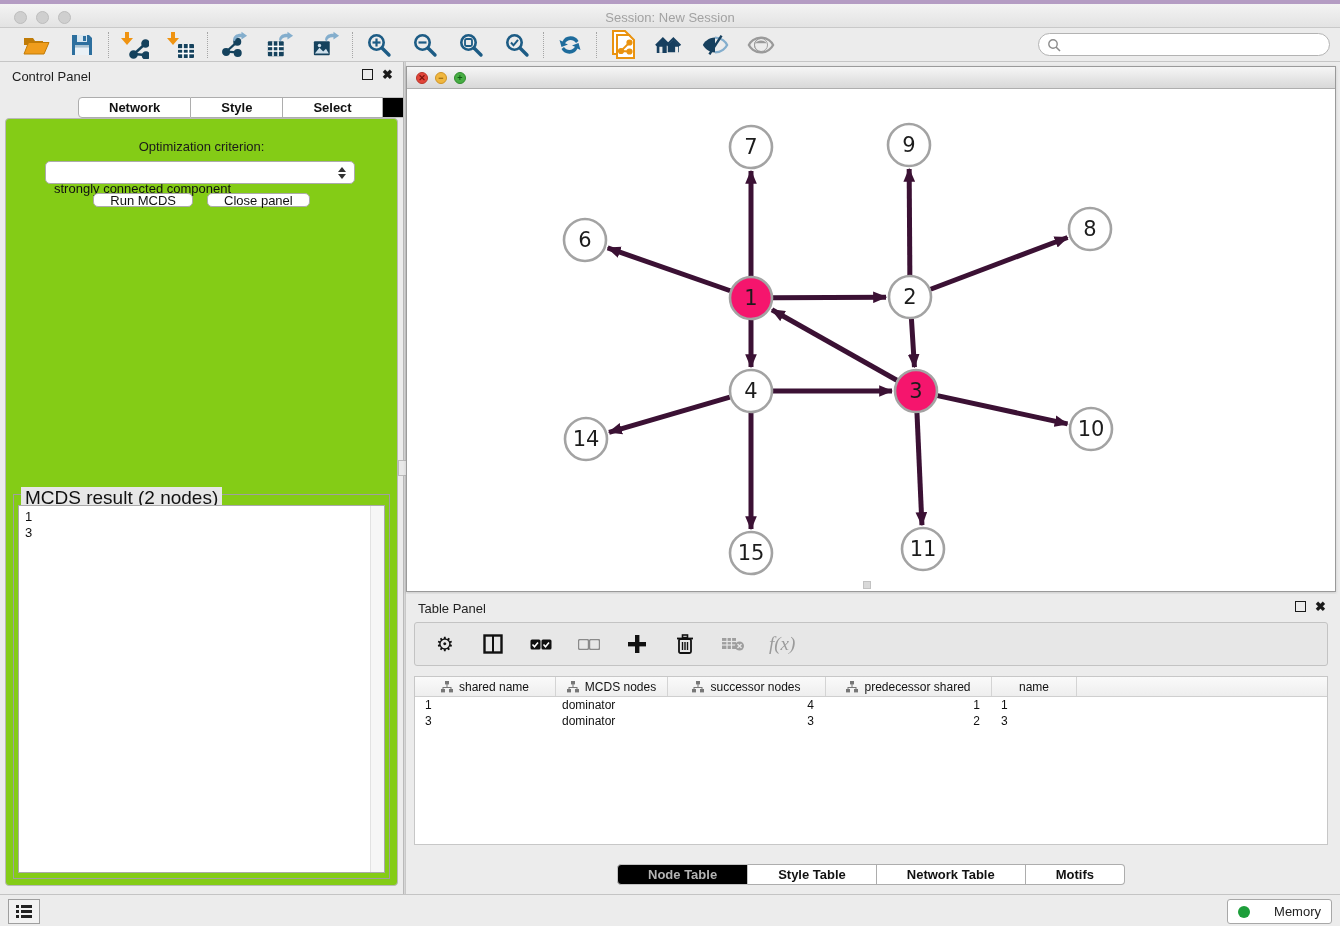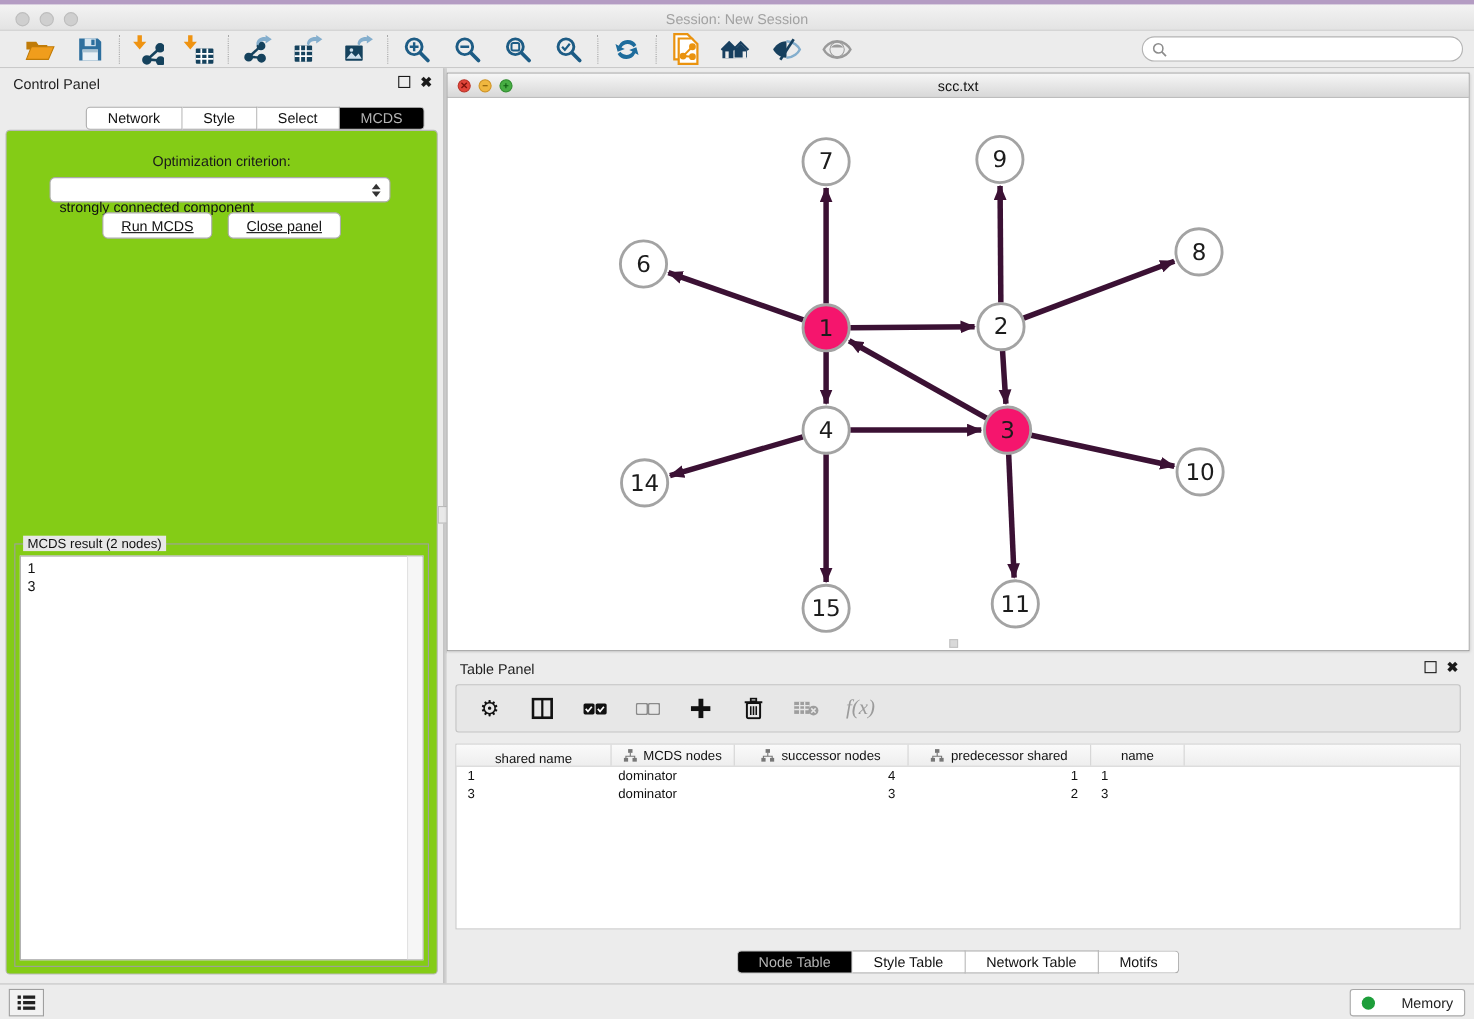--- a/index.html
+++ b/index.html
@@ -32,41 +32,41 @@
   
   .control-panel { position:absolute; left:0; top:0; width:403px; bottom:0; }
   .panel-head { position:absolute; top:0; left:0; right:0; height:28px; }
   .panel-head .ph-title { position:absolute; left:12px; top:7px; font-size:13px; color:#1d1d1d; }
   .ph-icons { position:absolute; right:10px; top:7px; display:flex; gap:9px; align-items:center; }
   .float-ic { width:11px; height:11px; border:1.6px solid #1a1a1a; background:transparent; }
   .close-ic { font-size:13px; font-weight:bold; color:#1a1a1a; line-height:11px; }
 
   .seg-tabs { position:absolute; display:flex; height:21px; font-size:13px; }
   .cp-tabs { top:35px; left:78px; }
-  .seg-tabs .seg { background:#fff; border:1px solid #adadad; border-left-width:0; padding:2px 19px; color:#111;
-    display:flex; align-items:center; cursor:pointer; white-space:nowrap; }
+  .seg-tabs .seg { background:#fff; border:1px solid #adadad; border-left-width:0; padding:2px 30px; color:#111;
+    display:flex; align-items:center; cursor:pointer; white-space:nowrap;font-weight:bold; }
   .seg-tabs .seg:first-child { border-left-width:1px; border-radius:4px 0 0 4px; }
   .seg-tabs .seg:last-child { border-radius:0 4px 4px 0; }
   .seg-tabs .seg.selected { background:#000000; color:#b4b4b4; border-color:#c2c2c2; }
 
   .cp-content { position:absolute; left:5px; right:5px; top:56px; bottom:8px; background:#84cc16;
     border:1px solid #b9b9b9; border-radius:4px; }
   .opt-label { position:absolute; top:20px; left:0; right:0; text-align:center; font-size:13px; color:#1a1a1a; }
   .criterion { position:absolute; top:42px; left:39px; right:42px; height:23px; background:#fff;
     border:1px solid #ababab; border-radius:5px; display:flex; align-items:center; padding:0 8px; cursor:pointer; }
   .criterion .val { flex:1; font-size:13px; color:#111;margin-top:31px; }
   .stepper { display:flex; flex-direction:column; gap:2px; align-items:center; }
   .stepper .up { width:0; height:0; border-left:4px solid transparent; border-right:4px solid transparent; border-bottom:5px solid #333; }
   .stepper .down { width:0; height:0; border-left:4px solid transparent; border-right:4px solid transparent; border-top:5px solid #333; }
   .cp-buttons { position:absolute; top:74px; left:0; right:0; display:flex; justify-content:center; gap:14px; }
-  .btn { background:#fff; border:1px solid #ababab; border-radius:5px; height:24px; padding:0 16px;
-    font-size:13px; color:#111; display:flex; align-items:center; cursor:pointer;text-decoration:underline; }
+  .btn { background:#fff; border:1px solid #ababab; border-radius:5px; height:14px; padding:0 16px;
+    font-size:13px; color:#111; display:flex; align-items:center; cursor:pointer; }
 
   .result-box { position:absolute; left:7px; right:7px; top:375px; bottom:6px; border:1px solid #9f9f9f; }
-  .result-legend { position:absolute; top:-8px; left:7px; background:#e7e7e7; padding:0 4px; font-size:12px; color:#111; }
+  .result-legend { position:absolute; top:-8px; left:7px; background:#e7e7e7; padding:0 4px; font-size:19px; color:#111; }
   .result-inner { position:absolute; left:4px; right:4px; top:10px; bottom:5px; background:#fff; border:1px solid #aaa; }
   .result-text { position:absolute; inset:0 16px 0 0; padding:3px 6px; font-size:13px; line-height:16px; color:#111; white-space:pre-line; }
   .result-scroll { position:absolute; top:0; bottom:0; right:0; width:14px; background:#f6f6f6; border-left:1px solid #e2e2e2; }
 
   
   .net-window { position:absolute; left:406px; top:4px; width:930px; height:526px;
     border:1px solid #9a9a9a; background:#fff; box-shadow:0 1px 3px rgba(0,0,0,.15); }
   .net-titlebar { position:absolute; top:0; left:0; right:0; height:22px;
     background:linear-gradient(#f6f6f6,#d8d8d8); border-bottom:1px solid #aeaeae; }
   .net-traffic { position:absolute; left:9px; top:5px; display:flex; gap:7px; }
@@ -86,21 +86,21 @@
     border:1px solid #c3c3c3; border-radius:3px; display:flex; align-items:center; gap:24px; padding-left:18px; }
   .tp-tool { display:flex; align-items:center; justify-content:center; width:24px; height:24px; cursor:pointer; }
   .gear-glyph { font-size:20px; color:#111; font-family:"DejaVu Sans", sans-serif; }
   .fx { font-family:"Liberation Serif", serif; font-style:italic; font-size:19px; color:#9b9b9b; }
 
   .tp-table { position:absolute; top:82px; left:8px; right:8px; height:169px; background:#fff; border:1px solid #c7c7c7; }
   .thead { display:flex; height:20px; background:linear-gradient(#fafafa,#eee); border-bottom:1px solid #cfcfcf; font-size:12px; color:#111; }
   .th { display:flex; align-items:center; justify-content:center; gap:6px; border-right:1px solid #d4d4d4; position:relative; }
   .trow { display:flex; height:16px; font-size:12px; color:#111; align-items:center; }
   .td { padding:0 4px; overflow:hidden; white-space:nowrap; }
-  .c0 { width:141px;flex-direction:column; } .c1 { width:112px; } .c2 { width:158px; } .c3 { width:166px; } .c4 { width:85px; }
+  .c0 { width:141px; } .c1 { width:112px; } .c2 { width:158px; } .c3 { width:166px; } .c4 { width:85px; }
   .td.c0 { padding-left:10px; } .td.c1 { padding-left:6px; }
   .td.c2, .td.c3 { text-align:right; padding-right:12px; }
   .td.c4 { padding-left:9px; }
 
   .tp-tabs { position:absolute; top:270px; left:0; right:0; display:flex; justify-content:center; }
 
   
   .statusbar { position:absolute; bottom:0; left:0; right:0; height:32px; background:#ececec; border-top:1px solid #c4c4c4; }
   .status-left-btn { position:absolute; left:8px; top:4px; width:32px; height:25px; background:#f2f2f2;
     border:1px solid #9f9f9f; display:flex; align-items:center; justify-content:center; cursor:pointer; }
@@ -338,21 +338,20 @@
       <span class="grip"></span>
     </div>
 
   <div class="net-window">
     <div class="net-titlebar">
       <div class="net-traffic">
         <div class="tl red">✕</div>
         <div class="tl yellow">−</div>
         <div class="tl green">+</div>
       </div>
-      <div class="net-title">scc.txt</div>
     </div>
     <div class="net-canvas">
       <svg id="graph-svg" width="928" height="503" viewBox="0 0 928 503">
         <defs>
           <marker id="arrow" viewBox="0 0 12 10" refX="11" refY="5" markerWidth="14" markerHeight="12" orient="auto" markerUnits="userSpaceOnUse">
             <path id="arrow-path" d="M0,0 L12,5 L0,10 z" fill="#3b1134"></path>
           </marker>
         </defs>
       <line x1="344" y1="187" x2="344" y2="82" stroke="#3b1134" stroke-width="5" marker-end="url(#arrow)"></line>
           <line x1="323.23121807335133" y1="201.7434376400866" x2="200.65685301088945" y2="158.91624984717825" stroke="#3b1134" stroke-width="5" marker-end="url(#arrow)"></line>

